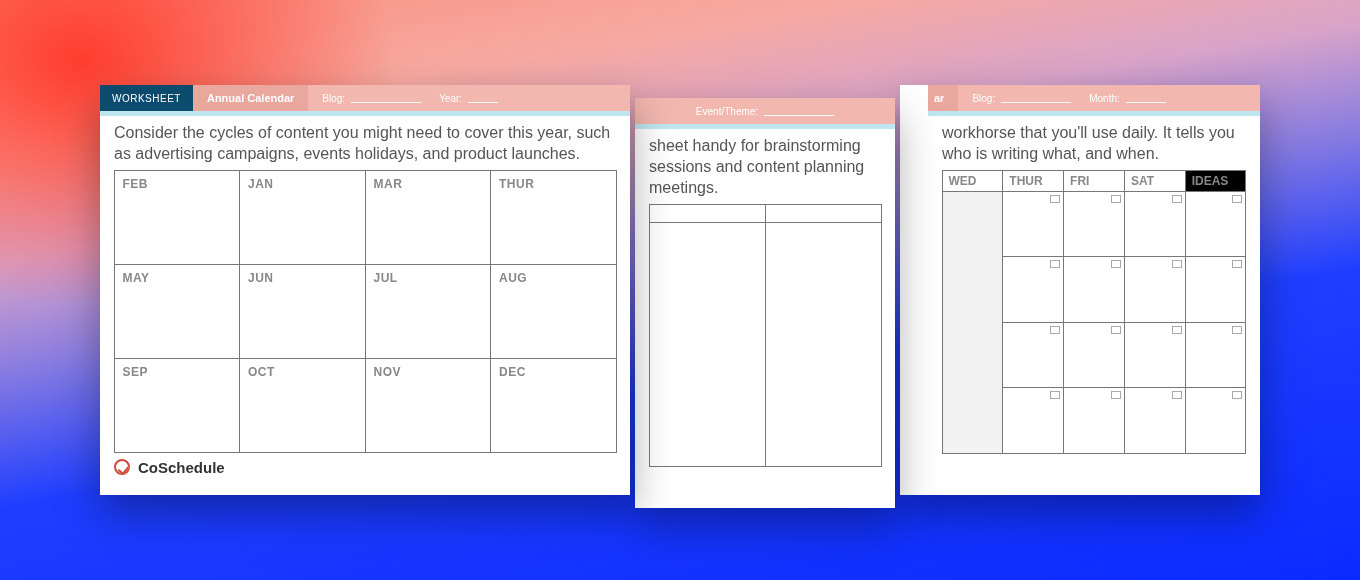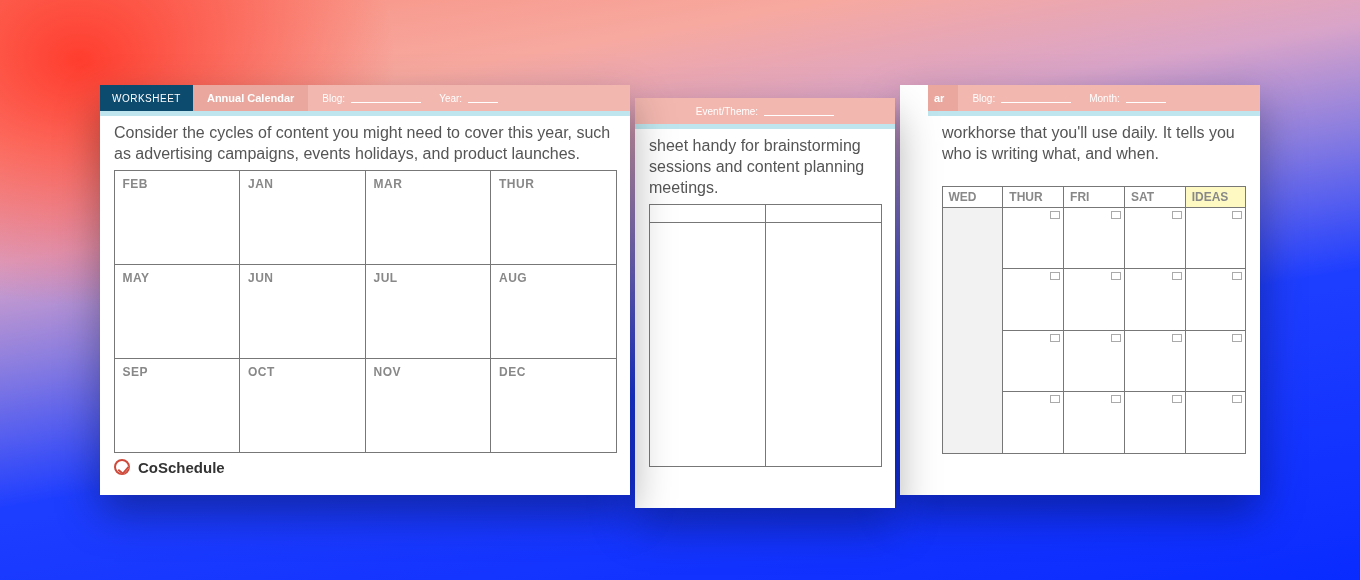--- a/index.html
+++ b/index.html
@@ -39,21 +39,21 @@
 
   
   .annual-grid { flex: 1; margin: 0 14px 6px; display: grid; grid-template-columns: repeat(4, 1fr); grid-template-rows: repeat(3, 1fr); }
   .annual-grid .cell { border: 1px solid #777; margin: -0.5px; padding: 6px 8px; font-size: 12px; color: #888; font-weight: 600; letter-spacing: .5px; }
 
   
   .brain-grid { flex: 1; margin: 0 14px 6px; display: grid; grid-template-columns: repeat(2, 1fr); grid-template-rows: 18px 1fr; }
   .brain-grid .cell { border: 1px solid #777; margin: -0.5px; }
 
   
-  .weekhdr { display: grid; grid-template-columns: repeat(4, 1fr) 1fr; margin: 16px 14px 0; }
+  .weekhdr { display: grid; grid-template-columns: repeat(4, 1fr) 1fr; margin: 0 14px 0; }
   .weekhdr div { border: 1px solid #777; margin: -0.5px; font-size: 12px; color: #888; font-weight: 600; padding: 3px 6px; }
   .weekbody { flex: 1; margin: 0 14px 6px; display: grid; grid-template-columns: repeat(4, 1fr) 1fr; grid-template-rows: repeat(4, 1fr); }
   .weekbody .cell { border: 1px solid #777; margin: -0.5px; position: relative; }
   .weekbody .cell .box { position: absolute; top: 3px; right: 3px; width: 10px; height: 8px; border: 1px solid #aaa; }
   .weekbody .ideas { grid-row: 1 / span 4; background: #f2f2f2; border: 1px solid #777; margin: -0.5px; }
 
   .footer { height: 36px; display: flex; align-items: flex-start; padding: 0 14px; gap: 8px; }
   .footer .logo {
     width: 16px; height: 16px; border: 2.5px solid #cf4a3a; border-radius: 50%;
     position: relative;
@@ -84,21 +84,21 @@
           </span>
       </div>
     </div>
     <div class="bluestrip"></div>
     <div class="desc">workhorse that you'll use daily. It tells you who is writing what, and when.</div>
     <div class="weekhdr">
       <div>WED</div>
       <div>THUR</div>
       <div>FRI</div>
       <div>SAT</div>
-      <div style="background:#fef9c3">IDEAS</div>
+      <div style="background:#000000">IDEAS</div>
     </div>
     <div class="weekbody">
       <div class="cell">
           <span class="box"></span>
         </div>
       <div class="cell">
           <span class="box"></span>
         </div>
       <div class="cell">
           <span class="box"></span>

